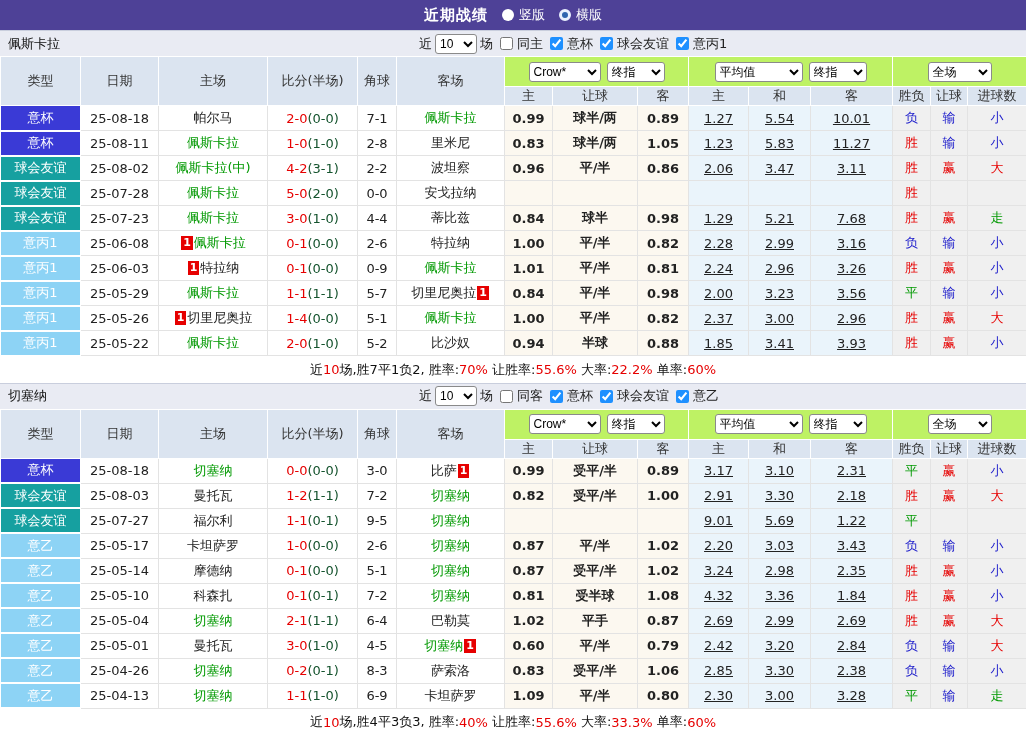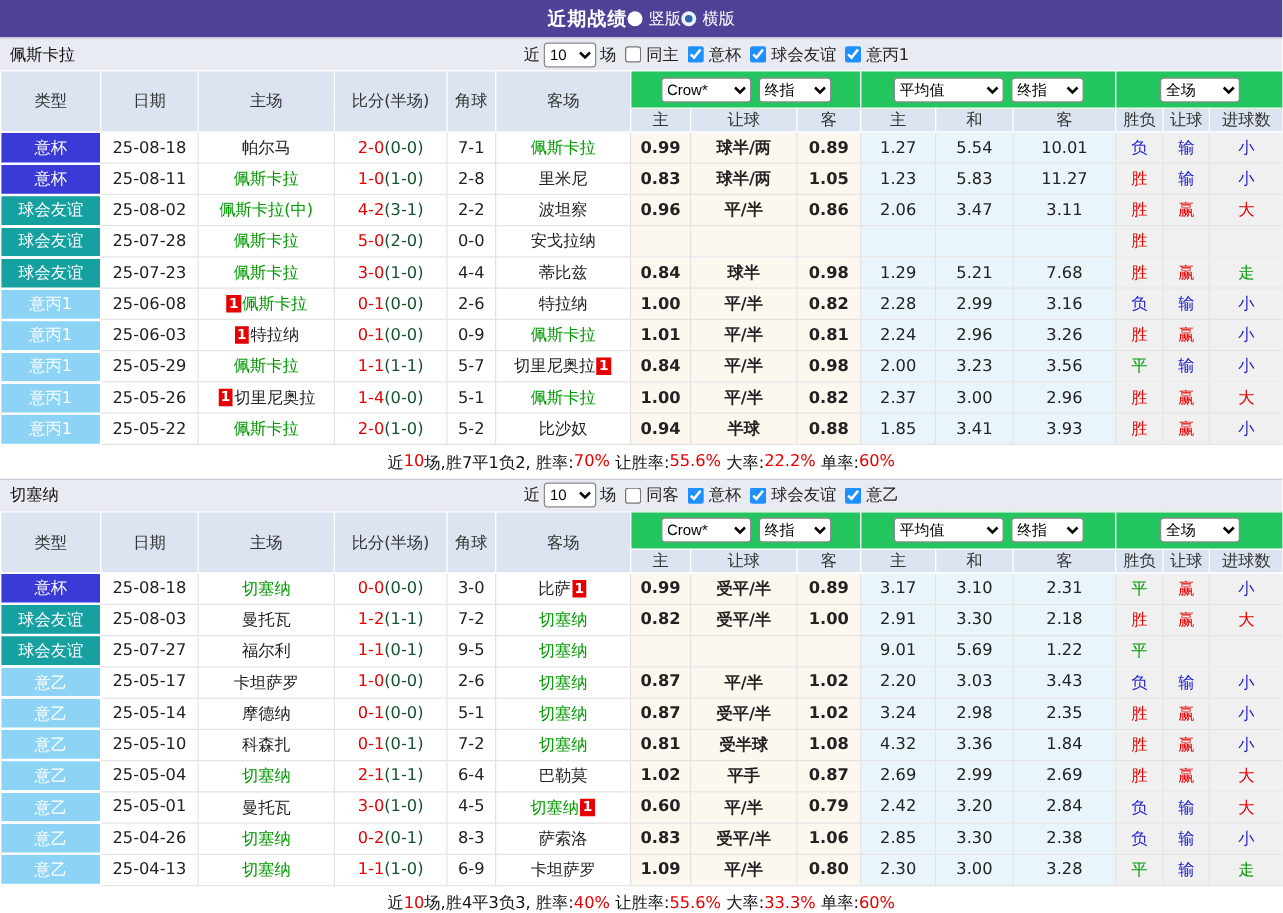--- a/index.html
+++ b/index.html
@@ -1,47 +1,47 @@
 <!DOCTYPE html>
 <html><head>
 <meta charset="utf-8">
 <style>
   * { box-sizing: border-box; }
   html,body { margin:0; padding:0; }
   body { width:1026px; font-family:"DejaVu Sans","Liberation Sans",sans-serif; font-size:13px; color:#222; background:#fff; }
 
-  .titlebar { height:30px; background:#4e4197; display:flex; align-items:center; justify-content:center; color:#fff; }
+  .titlebar { height:30px; background:#4e4197; display:flex; align-items:center; justify-content:center; gap:14px; color:#fff; }
   .titlebar .title { font-weight:bold; font-size:15px; letter-spacing:1px; }
   .radio { display:inline-flex; align-items:center; gap:5px; font-size:13px; cursor:pointer; }
   .rdot { display:inline-block; border-radius:50%; }
   .rdot.on  { width:12px; height:12px; background:#fff; }
   .rdot.off { width:12px; height:12px; border:3px solid #eaf2ff; background:#2f66b0; }
 
   .section { width:1026px; }
   .section-head { position:relative; height:26px; background:#e9ebf3; border-top:1px solid #c9cedd; display:flex; align-items:center; }
   .team-name { margin-left:8px; color:#111; }
   .filters { position:absolute; left:418px; top:0; height:100%; display:flex; align-items:center; gap:2px; white-space:nowrap; }
   .filters .lab { margin:0 1px; }
   select.small { height:20px; font-size:12px; background:#fff; border:1px solid #8a8a8a; border-radius:3px; }
   input.cbx { width:13px; height:13px; accent-color:#1e90ff; margin:0 1px 0 4px; }
 
   table.results { border-collapse:collapse; table-layout:fixed; width:1026px; }
   thead th { background:#dbe4f0; border:1px solid #fff; font-weight:normal; color:#333; font-size:13px; text-align:center; padding:0; }
-  thead tr.hrow1 th.selcell { background:#22c55e; height:30px; }
+  thead tr.hrow1 th.selcell { background:#bef264; height:30px; }
   thead tr.hrow2 th { height:15px; }
   th.hleft { height:36px; }
   .hsel { margin:0 3px; }
 
   tbody td { border:1px solid #e3e3e3; height:25px; text-align:center; padding:0 1px; overflow:hidden; white-space:nowrap; background:#fff; }
   td.c-type { color:#fff; border:1px solid #fff; border-bottom:2px solid #fff; }
   td.cup      { background:#3a3ad6; }
   td.friendly { background:#16a0a0; }
   td.league   { background:#8dd3f5; }
   td.c-odd, td.c-hand { background:#fcf8f0;font-weight:bold; }
-  td.c-avg  { background:#eaf4fb; }
+  td.c-avg  { background:#eaf4fb;text-decoration:underline; }
   td.c-res  { background:#f0f0f0; }
   .score { color:#e60000; }
   .half  { color:#14532d; }
   .tname.g { color:#009900; }
   .badge1 { display:inline-block; background:#e60000; color:#fff; font-size:11px; font-weight:bold; line-height:14px; height:14px; padding:0 2px; margin:0 1px; vertical-align:1px; }
   .t-r { color:#e60000; } .t-b { color:#2222cc; } .t-g { color:#009900; }
 
   .summary { height:26px; display:flex; align-items:center; justify-content:center; white-space:pre; }
   .summary .k { color:#111; }
   .summary .v { color:#e60000; }

